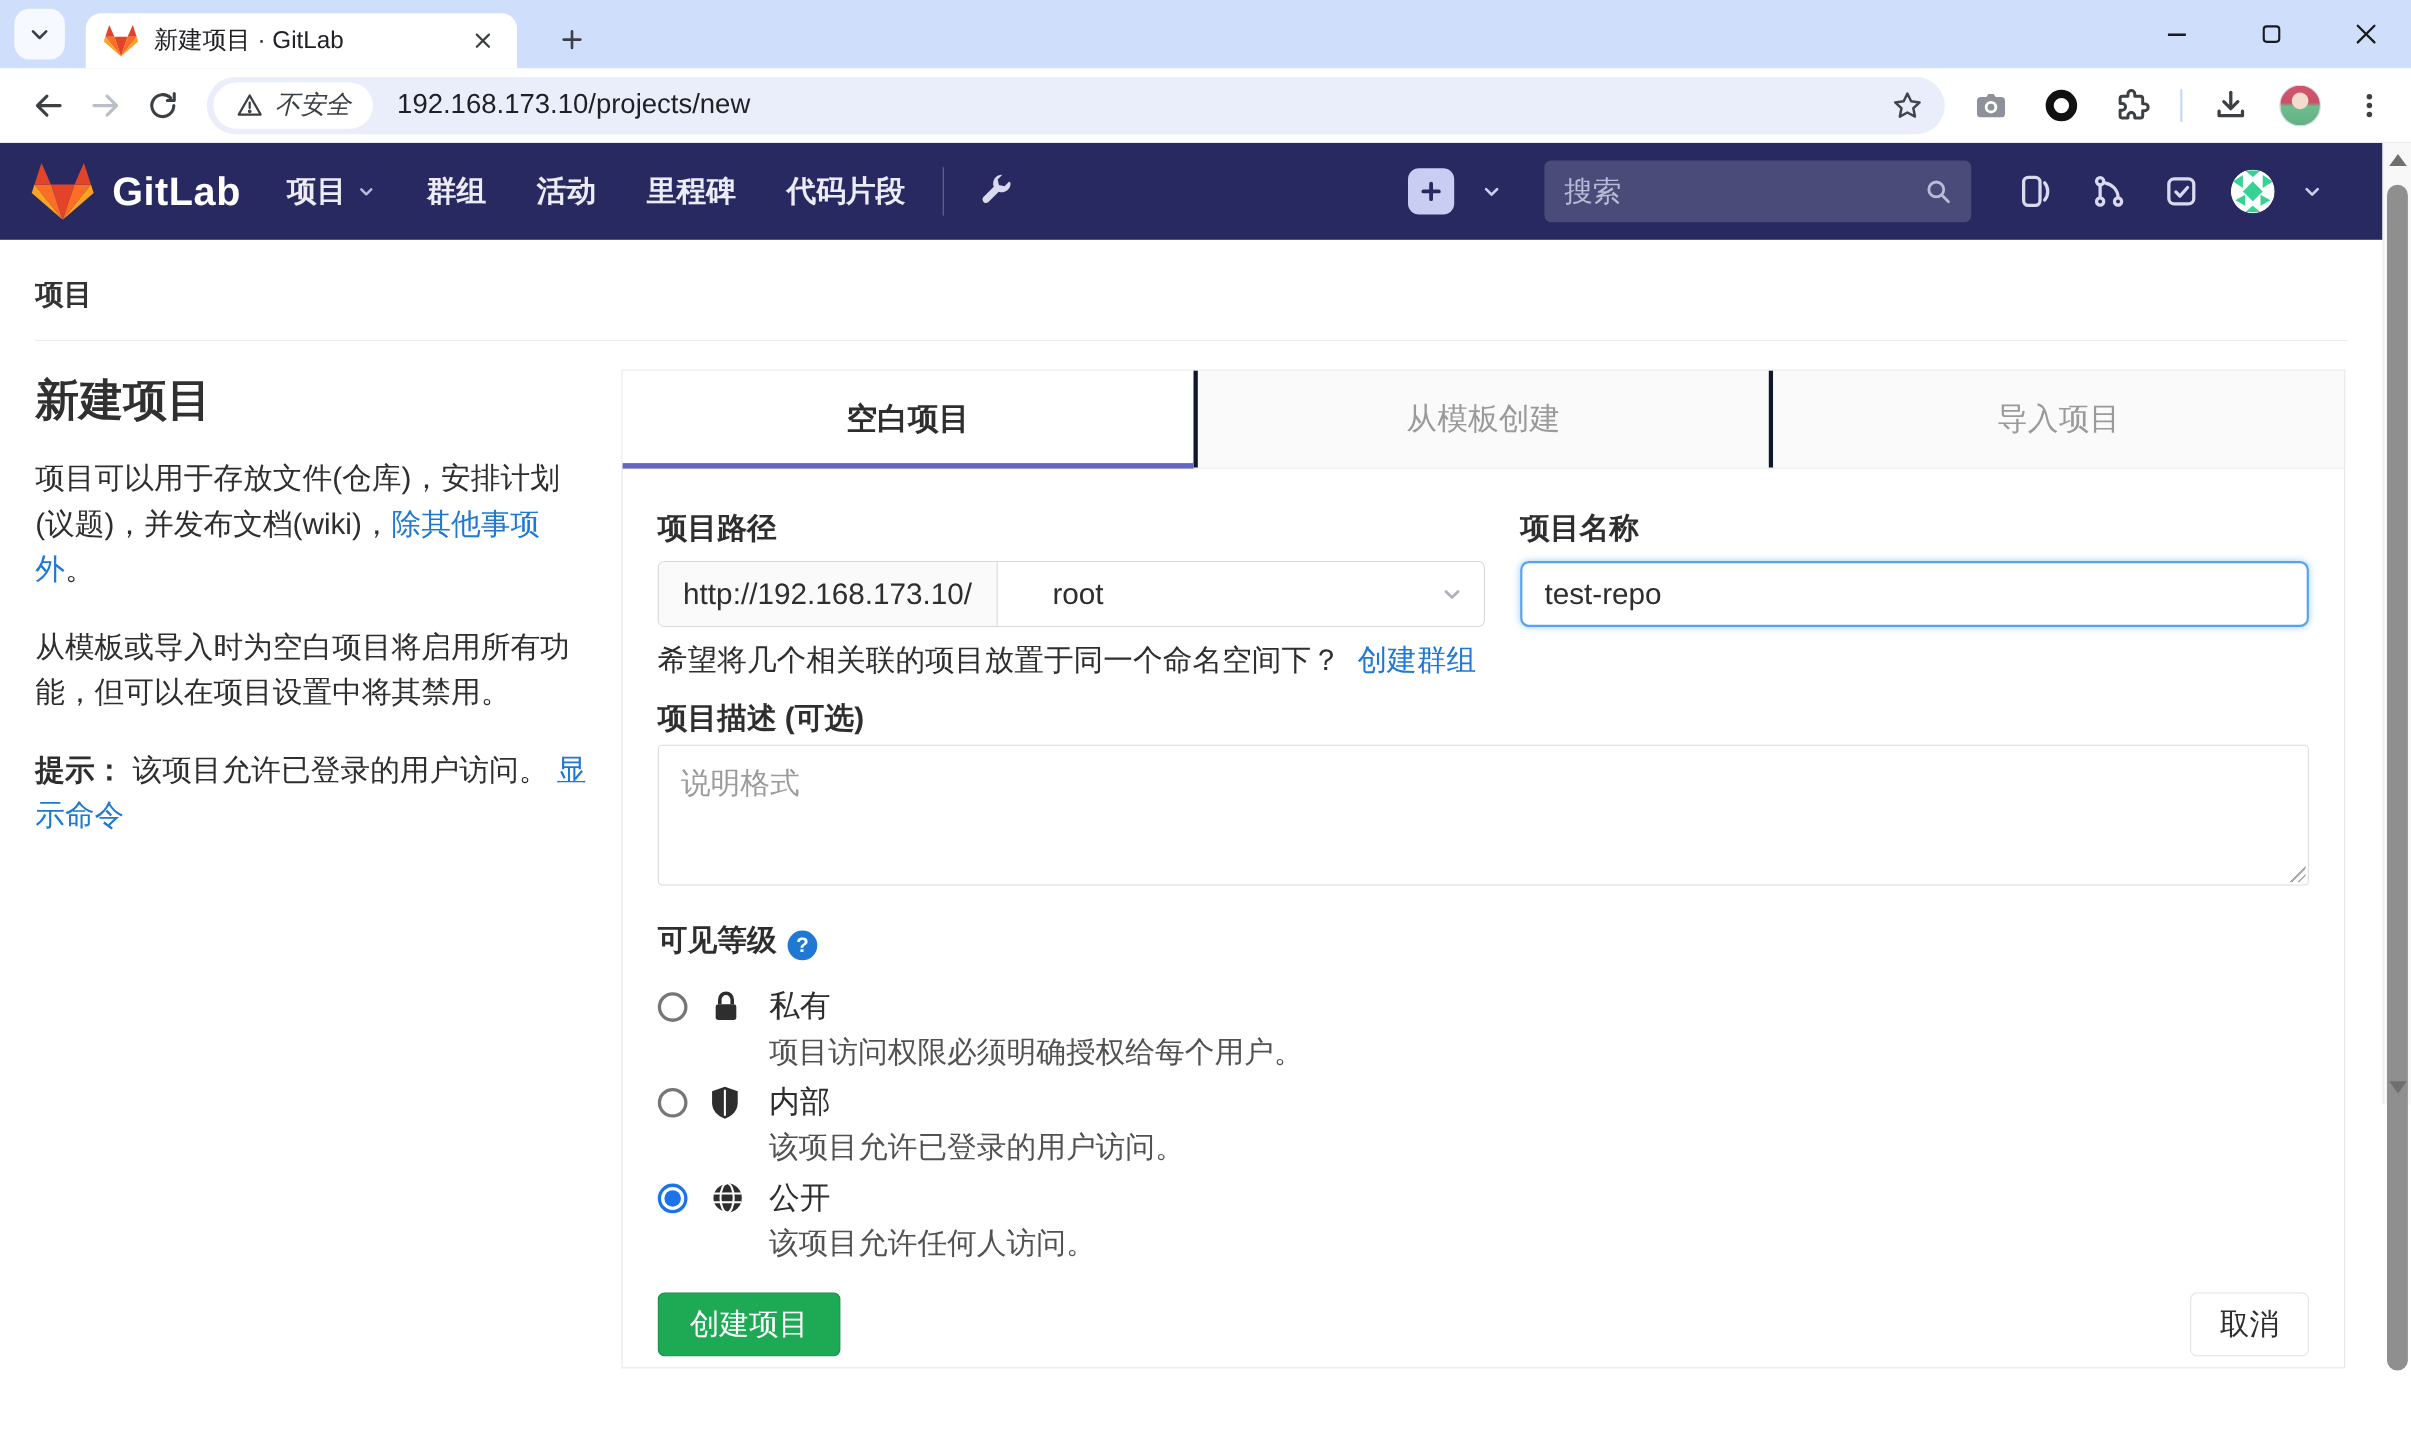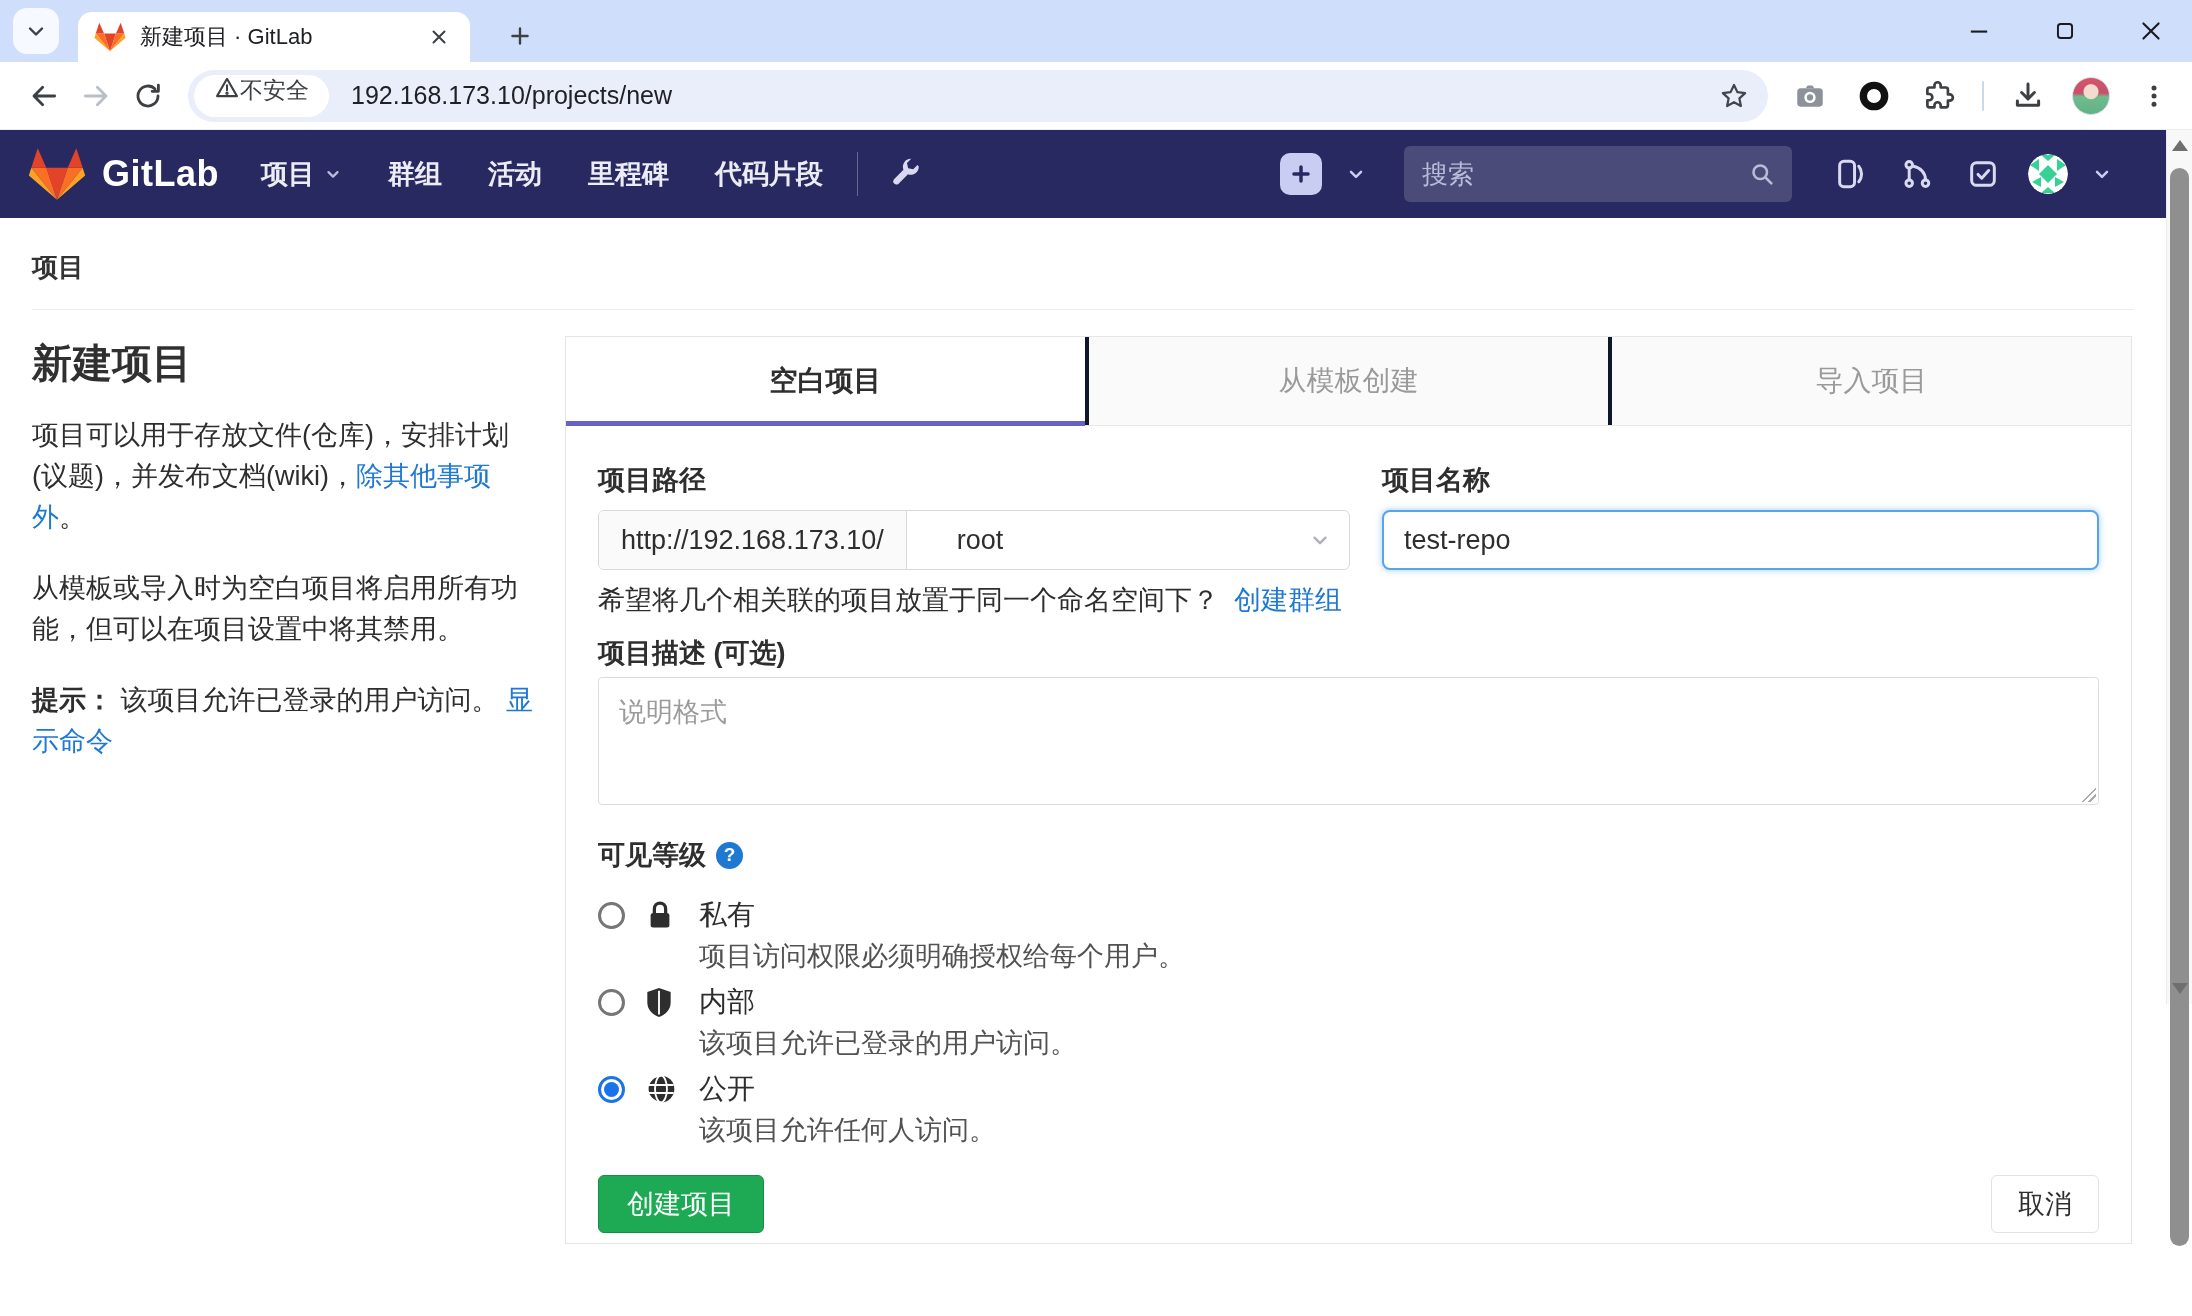--- a/index.html
+++ b/index.html
@@ -19,21 +19,21 @@
   .tab-title { font-size:22px; color:#202124; margin-left:14px; flex:1; white-space:nowrap; overflow:hidden; }
   .tab-close { width:30px; height:30px; display:flex; align-items:center; justify-content:center; border-radius:50%; }
   .new-tab-btn { position:absolute; left:498px; top:14px; width:44px; height:44px; display:flex; align-items:center; justify-content:center; border-radius:50%; }
   .win-controls { position:absolute; right:26px; top:0; height:62px; display:flex; align-items:center; gap:56px; }
   .win-btn { width:30px; height:30px; display:flex; align-items:center; justify-content:center; }
 
   
   .toolbar { height:68px; background:#fff; display:flex; align-items:center; padding:0 18px; border-bottom:1px solid #e8ebf2; }
   .nav-btn { width:52px; height:52px; display:flex; align-items:center; justify-content:center; border-radius:50%; flex:none; }
   .omnibox { flex:1; height:52px; margin:0 22px 0 14px; background:#e9eefa; border-radius:26px; display:flex; align-items:center; padding:0 16px 0 6px; min-width:0; }
-  .security-chip { height:42px; background:#fff; border-radius:21px; display:flex; padding:0 20px; flex:none; }
+  .security-chip { height:42px; background:#fff; border-radius:21px; display:flex; align-items:center; padding:0 20px; gap:10px; flex:none;font-style:italic; }
   .security-chip span { font-size:23px; color:#3c4043; }
   .url-text { margin-left:22px; font-size:25px; color:#202124; flex:1; white-space:nowrap; overflow:hidden; }
   .star-btn { width:36px; height:36px; display:flex; align-items:center; justify-content:center; flex:none; }
   .tb-right { display:flex; align-items:center; gap:24px; flex:none; }
   .tb-icon { width:40px; height:40px; display:flex; align-items:center; justify-content:center; }
   .tb-divider { width:2px; height:30px; background:#c9d7f3; border-radius:1px; }
   .profile-avatar { width:38px; height:38px; border-radius:50%; overflow:hidden;
     background:
       radial-gradient(circle at 50% 38%, #f3dccd 0 7px, rgba(0,0,0,0) 8px),
       linear-gradient(180deg,#d4556a 0%,#c8506b 42%,#6fbd8d 52%,#62b184 100%);
@@ -84,21 +84,21 @@
   .col-name { flex:1; margin-left:32px; }
   .name-input { width:100%; height:60px; border:2px solid #56a5ec; border-radius:8px; box-shadow:0 0 7px rgba(86,165,236,.55); outline:none; padding:0 20px; font-size:27px; color:#2e2e2e; font-family:inherit; }
   .hint { margin:12px 0 15px; font-size:27px; color:#2e2e2e; }
   .desc-label { margin-top:17px; margin-bottom:6px; }
   .ta-wrap { position:relative; }
   .ta-wrap textarea { width:100%; height:128px; border:1px solid #dcdcdc; border-radius:4px; padding:16px 20px; font-size:27px; color:#2e2e2e; resize:none; outline:none; font-family:Liberation Serif, serif; display:block; }
   .ta-wrap textarea::placeholder { color:#9b9b9b; }
   .ta-grip { position:absolute; right:3px; bottom:3px; width:16px; height:16px;
     background:linear-gradient(135deg, rgba(0,0,0,0) 0 55%, #aaa 55% 62%, rgba(0,0,0,0) 62% 75%, #aaa 75% 82%, rgba(0,0,0,0) 82%); }
 
-  .vis-head { margin:32px 0 25px; display:flex; align-items:center; }
+  .vis-head { margin:32px 0 25px; display:flex; align-items:flex-end; }
   .vis-head .form-label { margin:0; }
   .help-icon { width:27px; height:27px; border-radius:50%; background:#1f78d1; color:#fff; font-size:19px; font-weight:700; display:flex; align-items:center; justify-content:center; margin-left:10px; }
   .vis-option { display:flex; margin-bottom:12px; }
   .radio { width:27px; height:27px; border-radius:50%; border:3px solid #767676; margin-top:4px; position:relative; flex:none; cursor:pointer; }
   .radio.checked { border-color:#1a73e8; }
   .radio.checked::after { content:''; position:absolute; inset:3px; border-radius:50%; background:#1a73e8; }
   .vis-icon { width:36px; margin-left:20px; margin-top:1px; flex:none; display:flex; }
   .vis-body { margin-left:18px; }
   .vis-name { font-size:28px; color:#2e2e2e; line-height:34px; }
   .vis-desc { font-size:27px; color:#525252; margin-top:8px; line-height:33px; }

